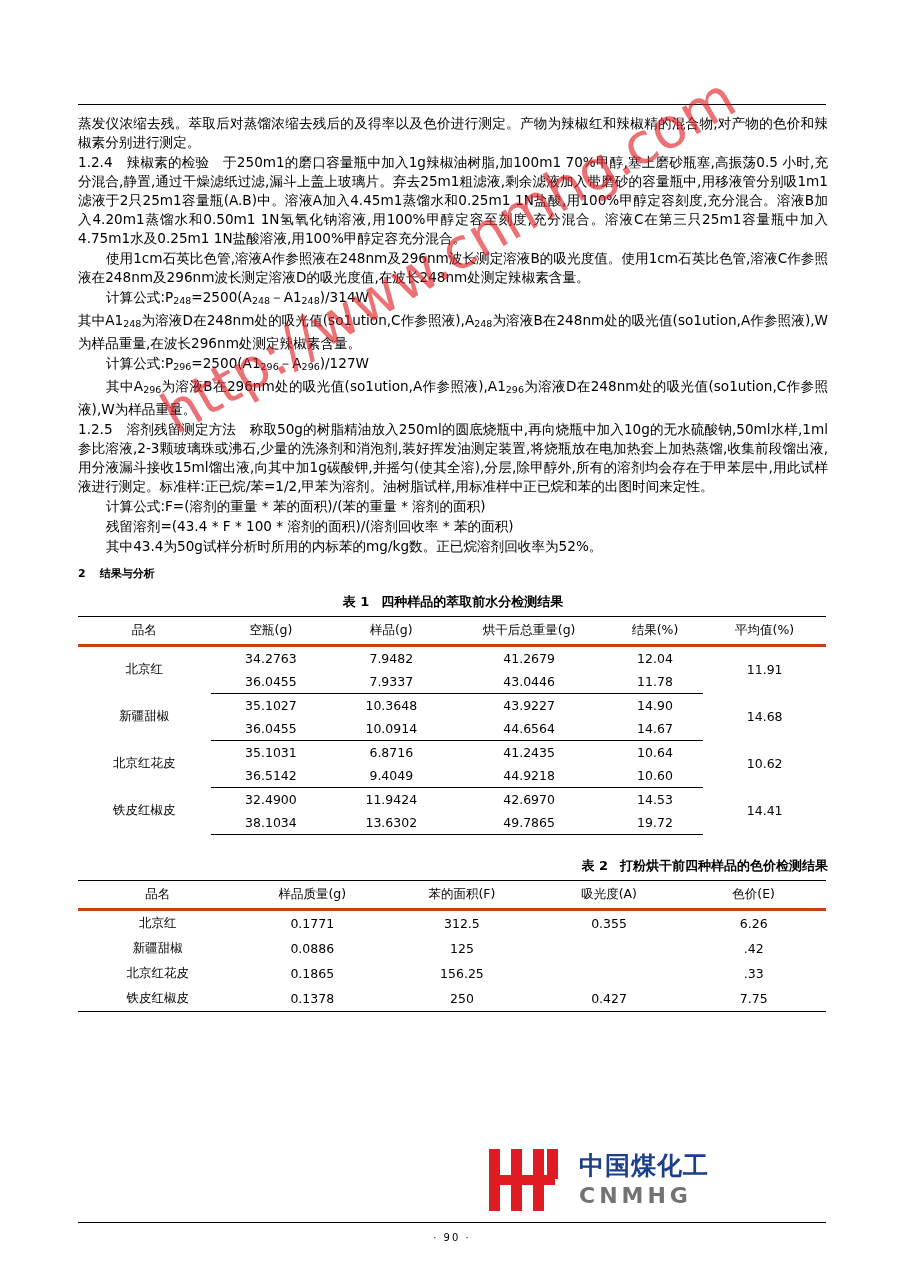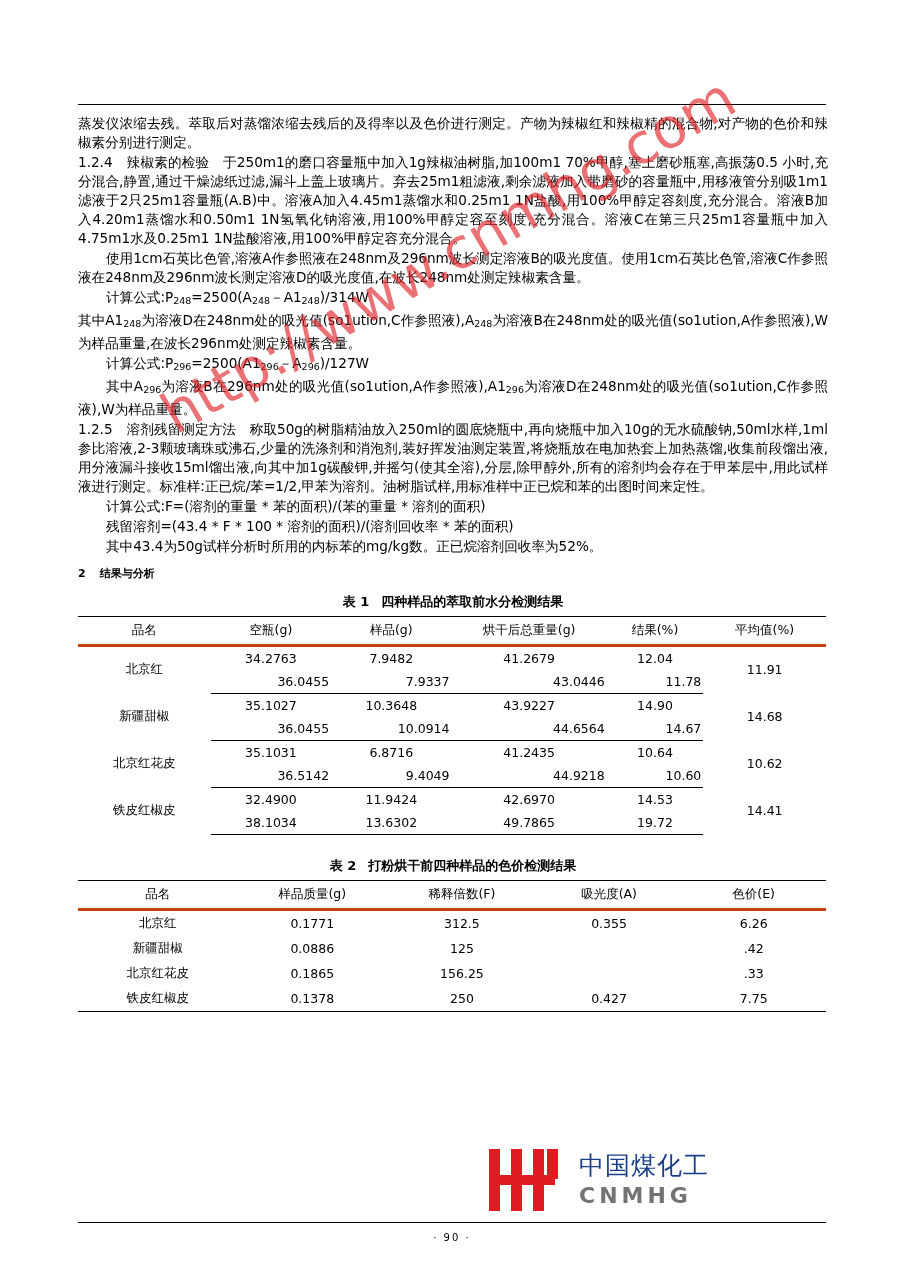--- a/index.html
+++ b/index.html
@@ -75,21 +75,21 @@
     text-align: center;
     font-weight: normal;
     padding: 3px 2px;
   }
   .hdr td {
     border-top: 1.4px solid #000;
     border-bottom: 3px solid #c2410c;
     padding: 5px 2px;
   }
   .t-bot td { border-bottom: 1.4px solid #000; }
-  .grp-sep td { border-bottom: 0.8px solid #000; text-align: right; }
+  .grp-sep td { border-bottom: 0.8px solid #000; }
   .pad-row td { padding: 4px 2px; }
 
   .footer {
     position: absolute;
     left: 0;
     top: 1232px;
     width: 904px;
     text-align: center;
     font-size: 10px;
     letter-spacing: 2px;
@@ -117,21 +117,21 @@
     width: 245px;
     height: 70px;
     pointer-events: none;
   }
   .wm-logo .cn {
     position: absolute;
     left: 92px; top: 2px;
     font-size: 25px;
     color: #1b3f8b;
     letter-spacing: 1px;
-    font-weight: normal;
+    font-weight: bold;
   }
   .wm-logo .en {
     position: absolute;
     left: 92px; top: 36px;
     font-size: 22px;
     color: #737373;
     letter-spacing: 4px;
     font-weight: bold;
   }
   .wm-logo .bars {
@@ -259,37 +259,37 @@
         </tr>
         <tr class="pad-row t-bot">
           <td>38.1034</td>
           <td>13.6302</td>
           <td>49.7865</td>
           <td>19.72</td>
         </tr>
       </tbody>
     </table>
 
-    <div class="tbl-caption" style="margin-top:22px;">
+    <div class="tbl-caption" style="margin-top:22px;text-align:right;">
       <span class="lbl">表 2</span><span>打粉烘干前四种样品的色价检测结果</span>
     </div>
 
     <table>
       <colgroup>
         <col style="width:160px">
           <col style="width:150px">
           <col style="width:150px">
           <col style="width:145px">
           <col style="width:145px">
       </colgroup>
       <tbody>
         <tr class="hdr">
           <td>品名</td>
           <td>样品质量(g)</td>
-          <td>稀释倍数(F)</td>
+          <td>苯的面积(F)</td>
           <td>吸光度(A)</td>
           <td>色价(E)</td>
         </tr>
         <tr class="pad-row">
           <td>北京红</td>
           <td>0.1771</td>
           <td>312.5</td>
           <td>0.355</td>
           <td>6.26</td>
         </tr>

